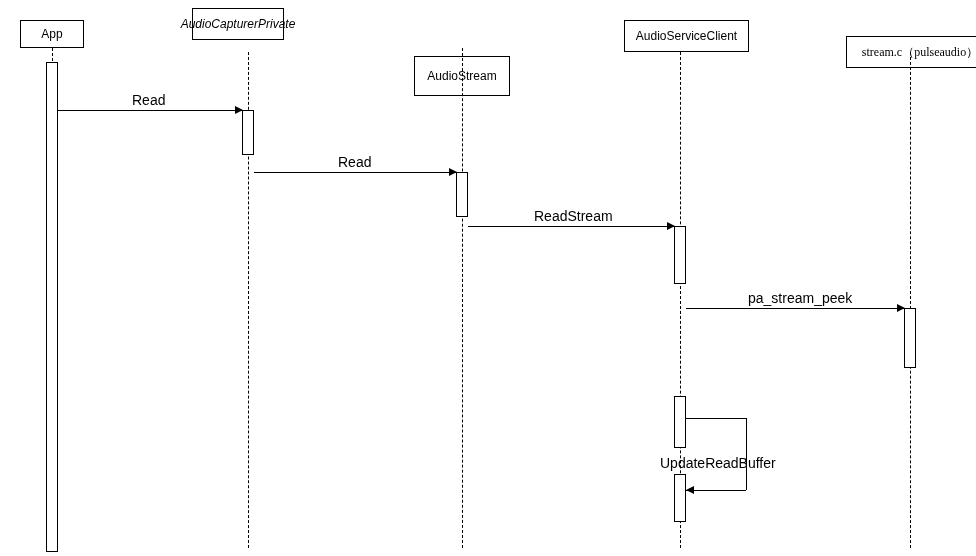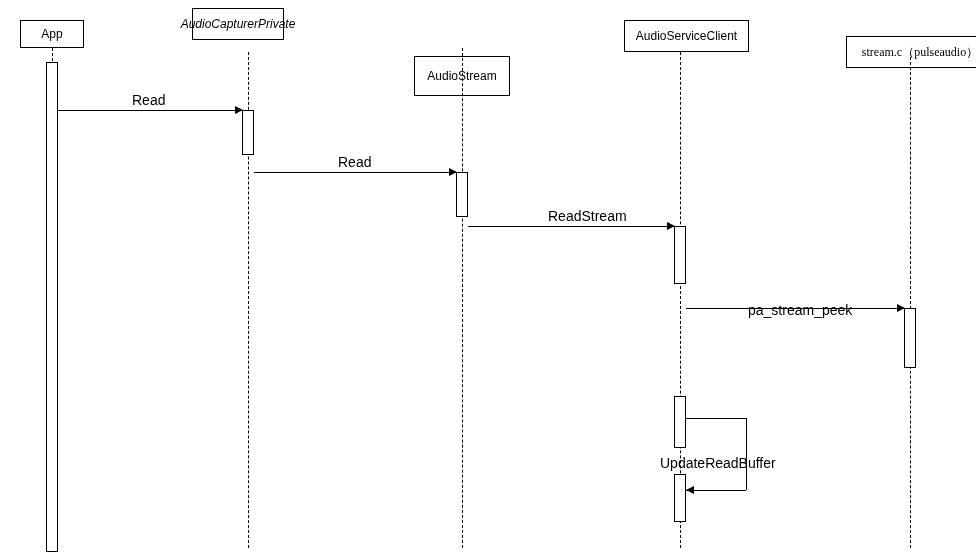--- a/index.html
+++ b/index.html
@@ -99,25 +99,25 @@
 <div class="activation" style="left:674px; top:474px; height:48px;"></div>
 
 <div class="message-label" style="left:132px; top:92px;">Read</div>
 <div class="message-line" style="left:58px; top:110px; width:184px;"></div>
 <div class="arrow-right" style="left:235px; top:106px;"></div>
 
 <div class="message-label" style="left:338px; top:154px;">Read</div>
 <div class="message-line" style="left:254px; top:172px; width:202px;"></div>
 <div class="arrow-right" style="left:449px; top:168px;"></div>
 
-<div class="message-label" style="left:548px; top:208px;">ReadStream</div>
+<div class="message-label" style="left:534px; top:208px;">ReadStream</div>
 <div class="message-line" style="left:468px; top:226px; width:206px;"></div>
 <div class="arrow-right" style="left:667px; top:222px;"></div>
 
-<div class="message-label" style="left:748px; top:290px;margin-top:12px;">pa_stream_peek</div>
+<div class="message-label" style="left:748px; top:290px;">pa_stream_peek</div>
 <div class="message-line" style="left:686px; top:308px; width:218px;"></div>
 <div class="arrow-right" style="left:897px; top:304px;"></div>
 
 <div class="message-line" style="left:686px; top:418px; width:60px;"></div>
 <div class="self-vert" style="left:746px; top:418px; height:72px;"></div>
 <div class="message-line" style="left:686px; top:490px; width:60px;"></div>
 <div class="arrow-left" style="left:686px; top:486px;"></div>
 <div class="message-label" style="left:660px; top:455px;">UpdateReadBuffer</div>
 
 </body></html>

